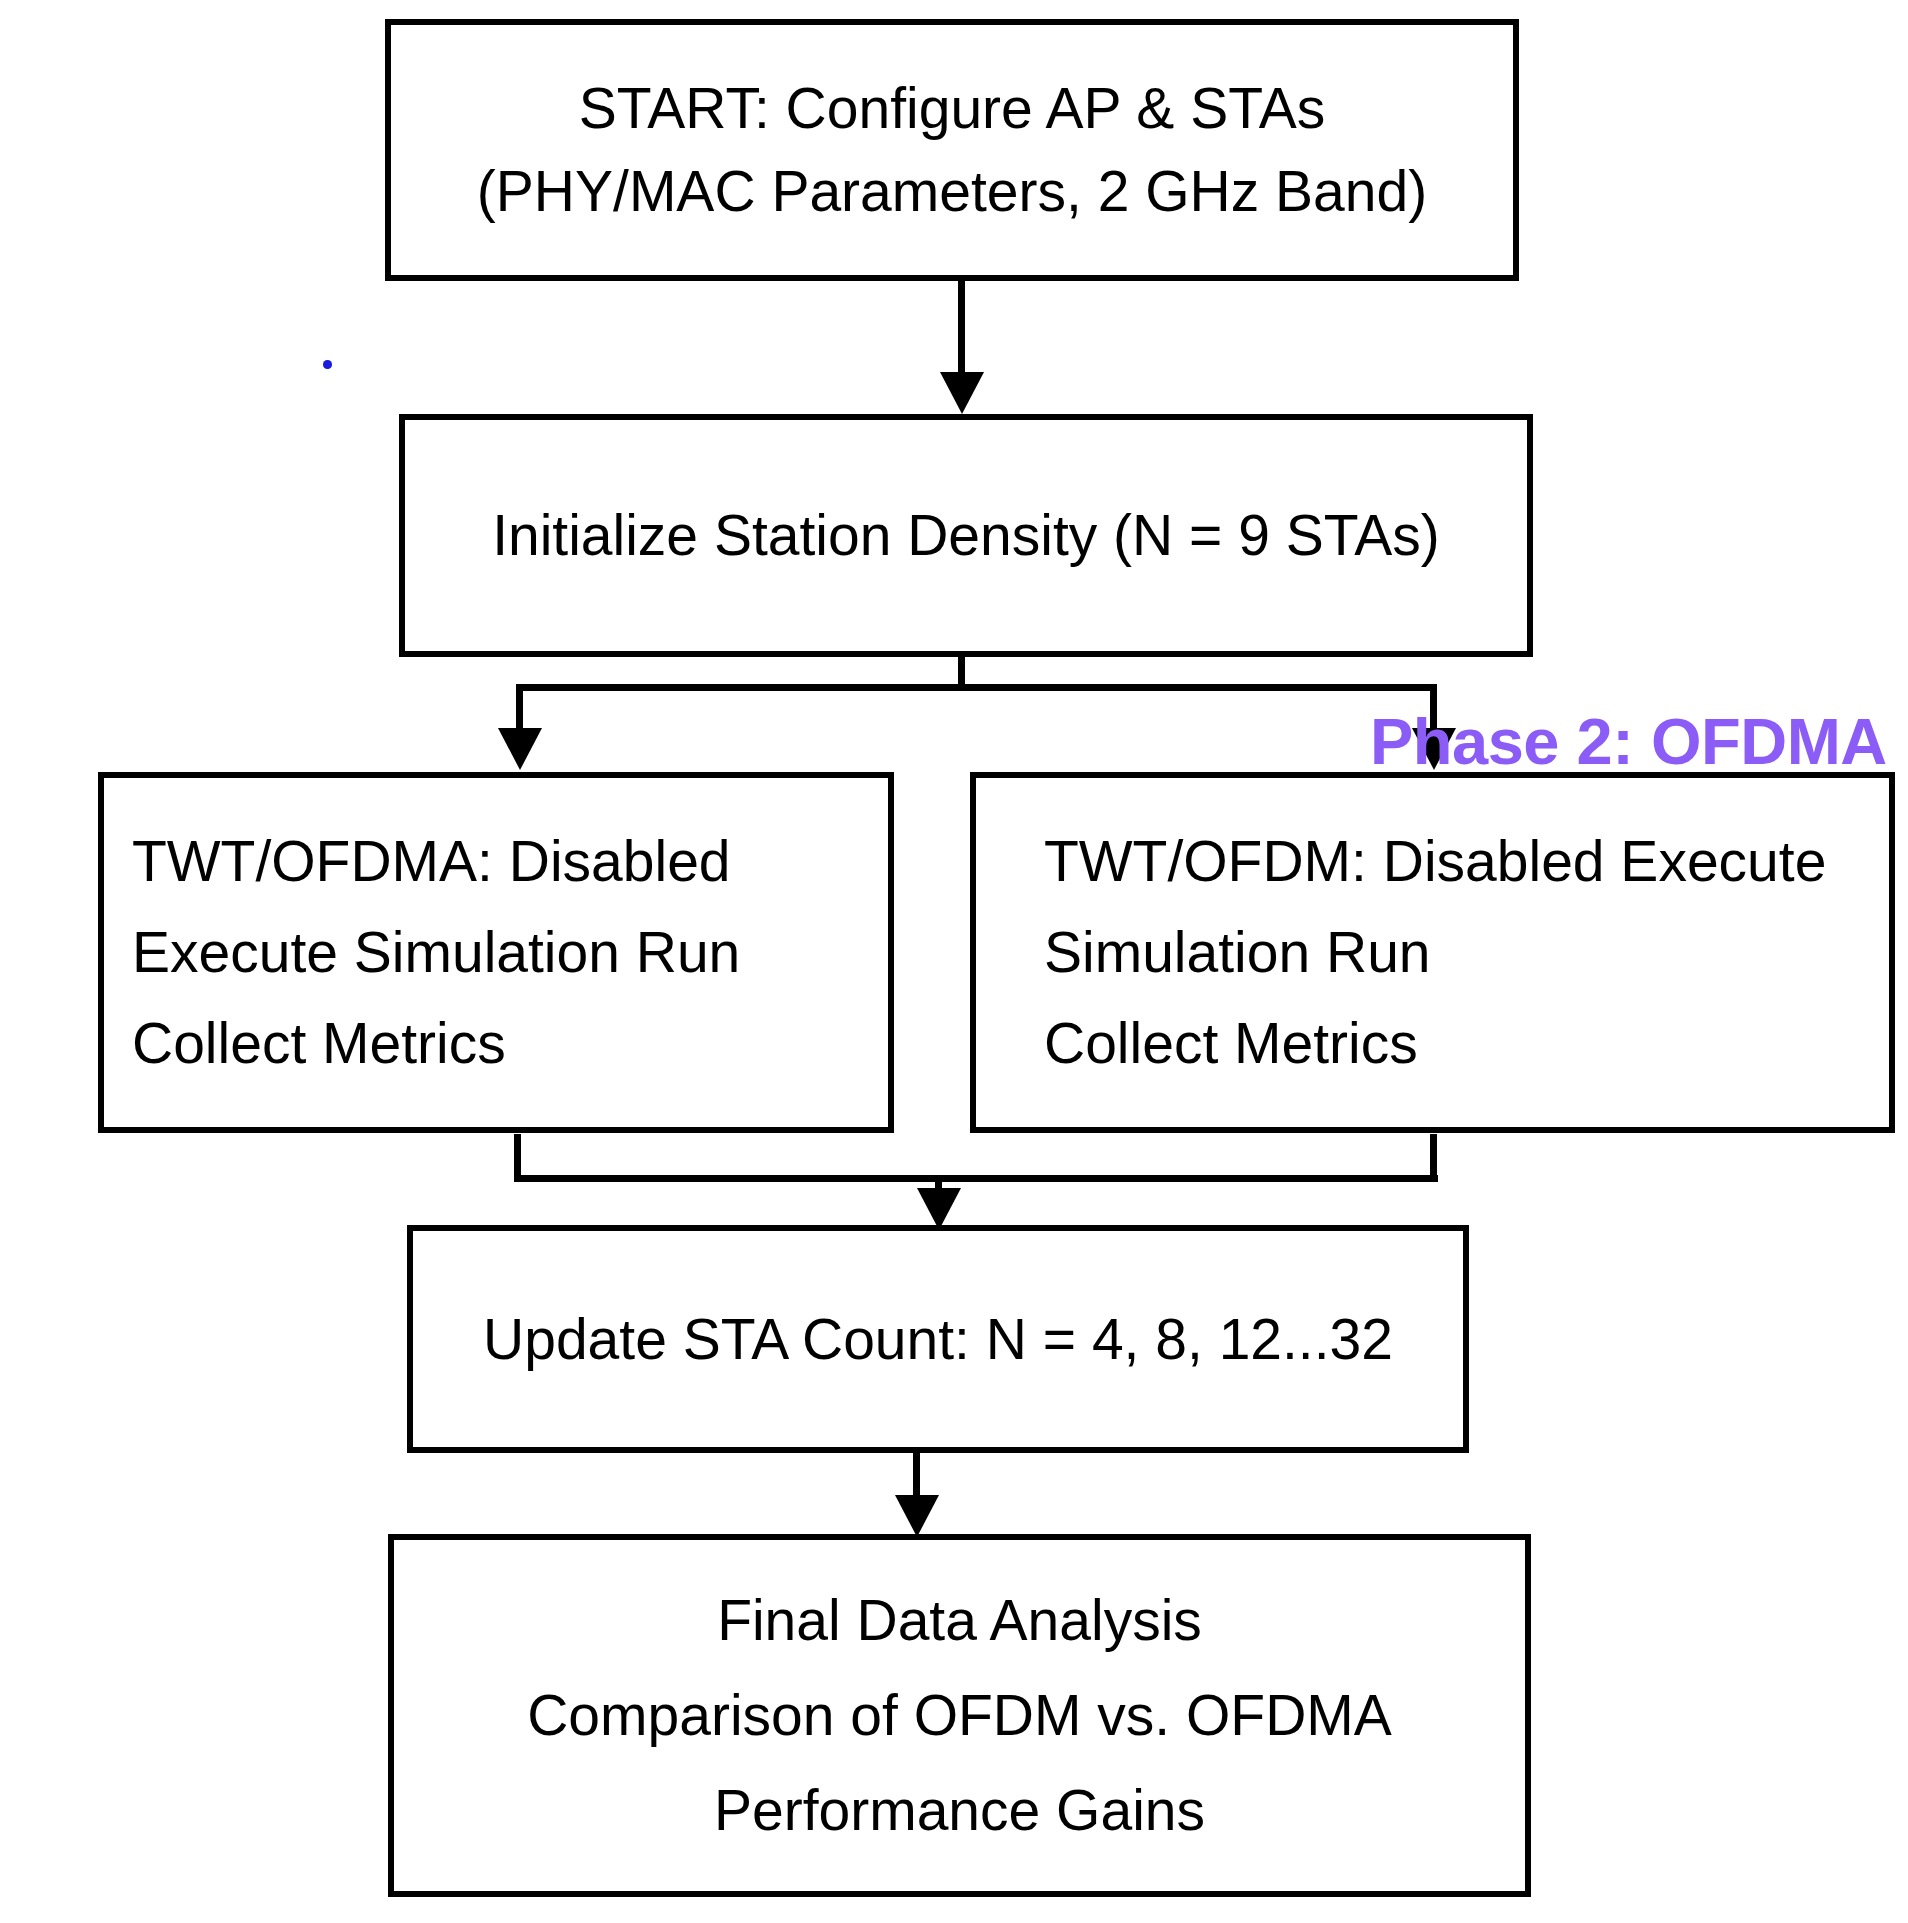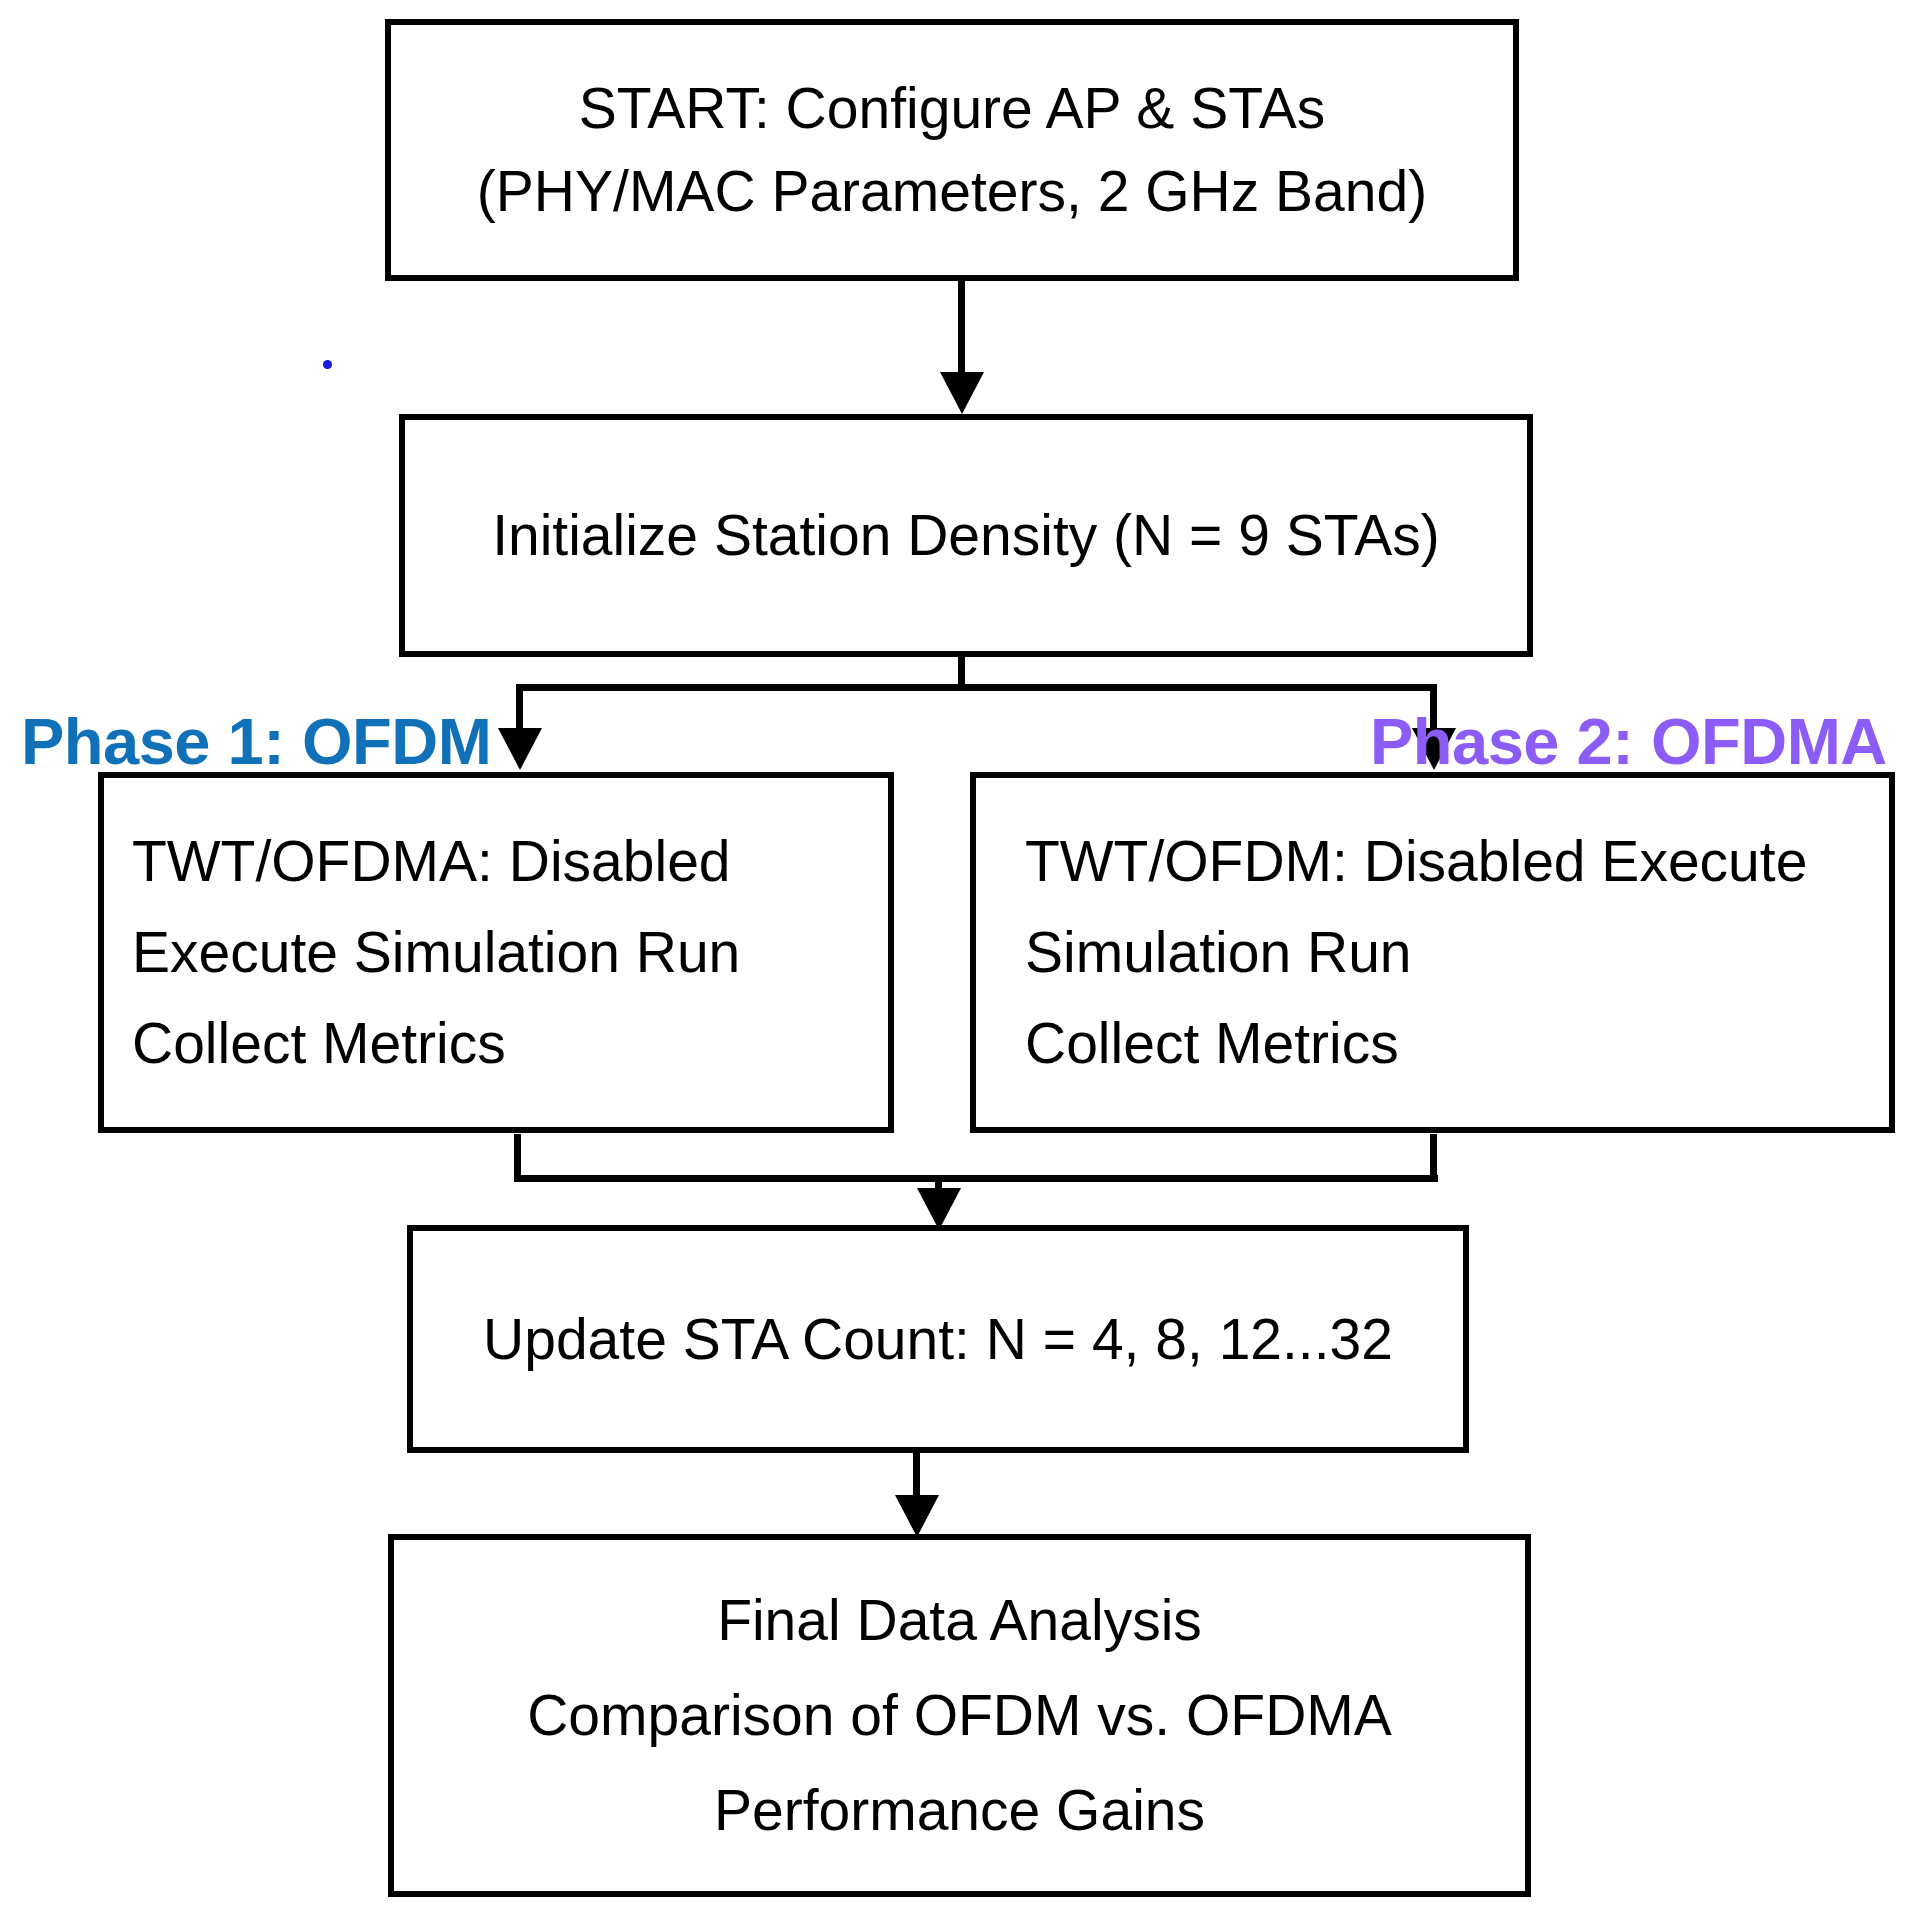--- a/index.html
+++ b/index.html
@@ -36,21 +36,21 @@
 
   
   #node-start        { left: 385px;  top: 19px;   width: 1134px; height: 262px; }
   #node-start .line  { margin: 13.3px 0; }
 
   #node-init         { left: 399px;  top: 414px;  width: 1134px; height: 243px; }
 
   #node-phase1       { left: 98px;  top: 772px;  width: 796px;  height: 361px; padding-left: 28px; }
   #node-phase1 .line { margin: 17px 0; }
 
-  #node-phase2       { left: 970px; top: 772px;  width: 925px;  height: 361px; padding-left: 49px; }
+  #node-phase2       { left: 970px; top: 772px;  width: 925px;  height: 361px; padding-left: 68px; }
   #node-phase2 .line { margin: 17px 0; }
 
   #node-update       { left: 407px;  top: 1225px; width: 1062px; height: 228px; }
 
   #node-final        { left: 388px;  top: 1534px; width: 1143px; height: 363px; }
   #node-final .line  { margin: 19px 0; }
 
   
   .phase-label {
     position: absolute;
@@ -109,21 +109,20 @@
     <div class="line">Initialize Station Density (N = 9 STAs)</div>
   </div>
 
   <div class="vline" style="left:958px; top:656px; height:34px;"></div>
   <div class="hline" style="left:516px;  top:684px; width:921px;"></div>
   <div class="vline" style="left:516px;  top:684px; height:48px;"></div>
   <div class="arrowhead" style="left:498px; top:728px;"></div>
   <div class="vline" style="left:1430px; top:684px; height:48px;"></div>
   <div class="arrowhead" style="left:1412px; top:728px;"></div>
 
-  <div class="phase-label" id="phase1-label" style="color:#1071b8;">Phase 1: OFDM</div>
   <div class="phase-label" id="phase2-label" style="color:#8b5cf6;">Phase 2: OFDMA</div>
 
   <div class="node left" id="node-phase1">
     <div class="line">TWT/OFDMA: Disabled</div>
     <div class="line">Execute Simulation Run</div>
     <div class="line">Collect Metrics</div>
   </div>
 
   <div class="node left" id="node-phase2">
     <div class="line">TWT/OFDM: Disabled Execute</div>

